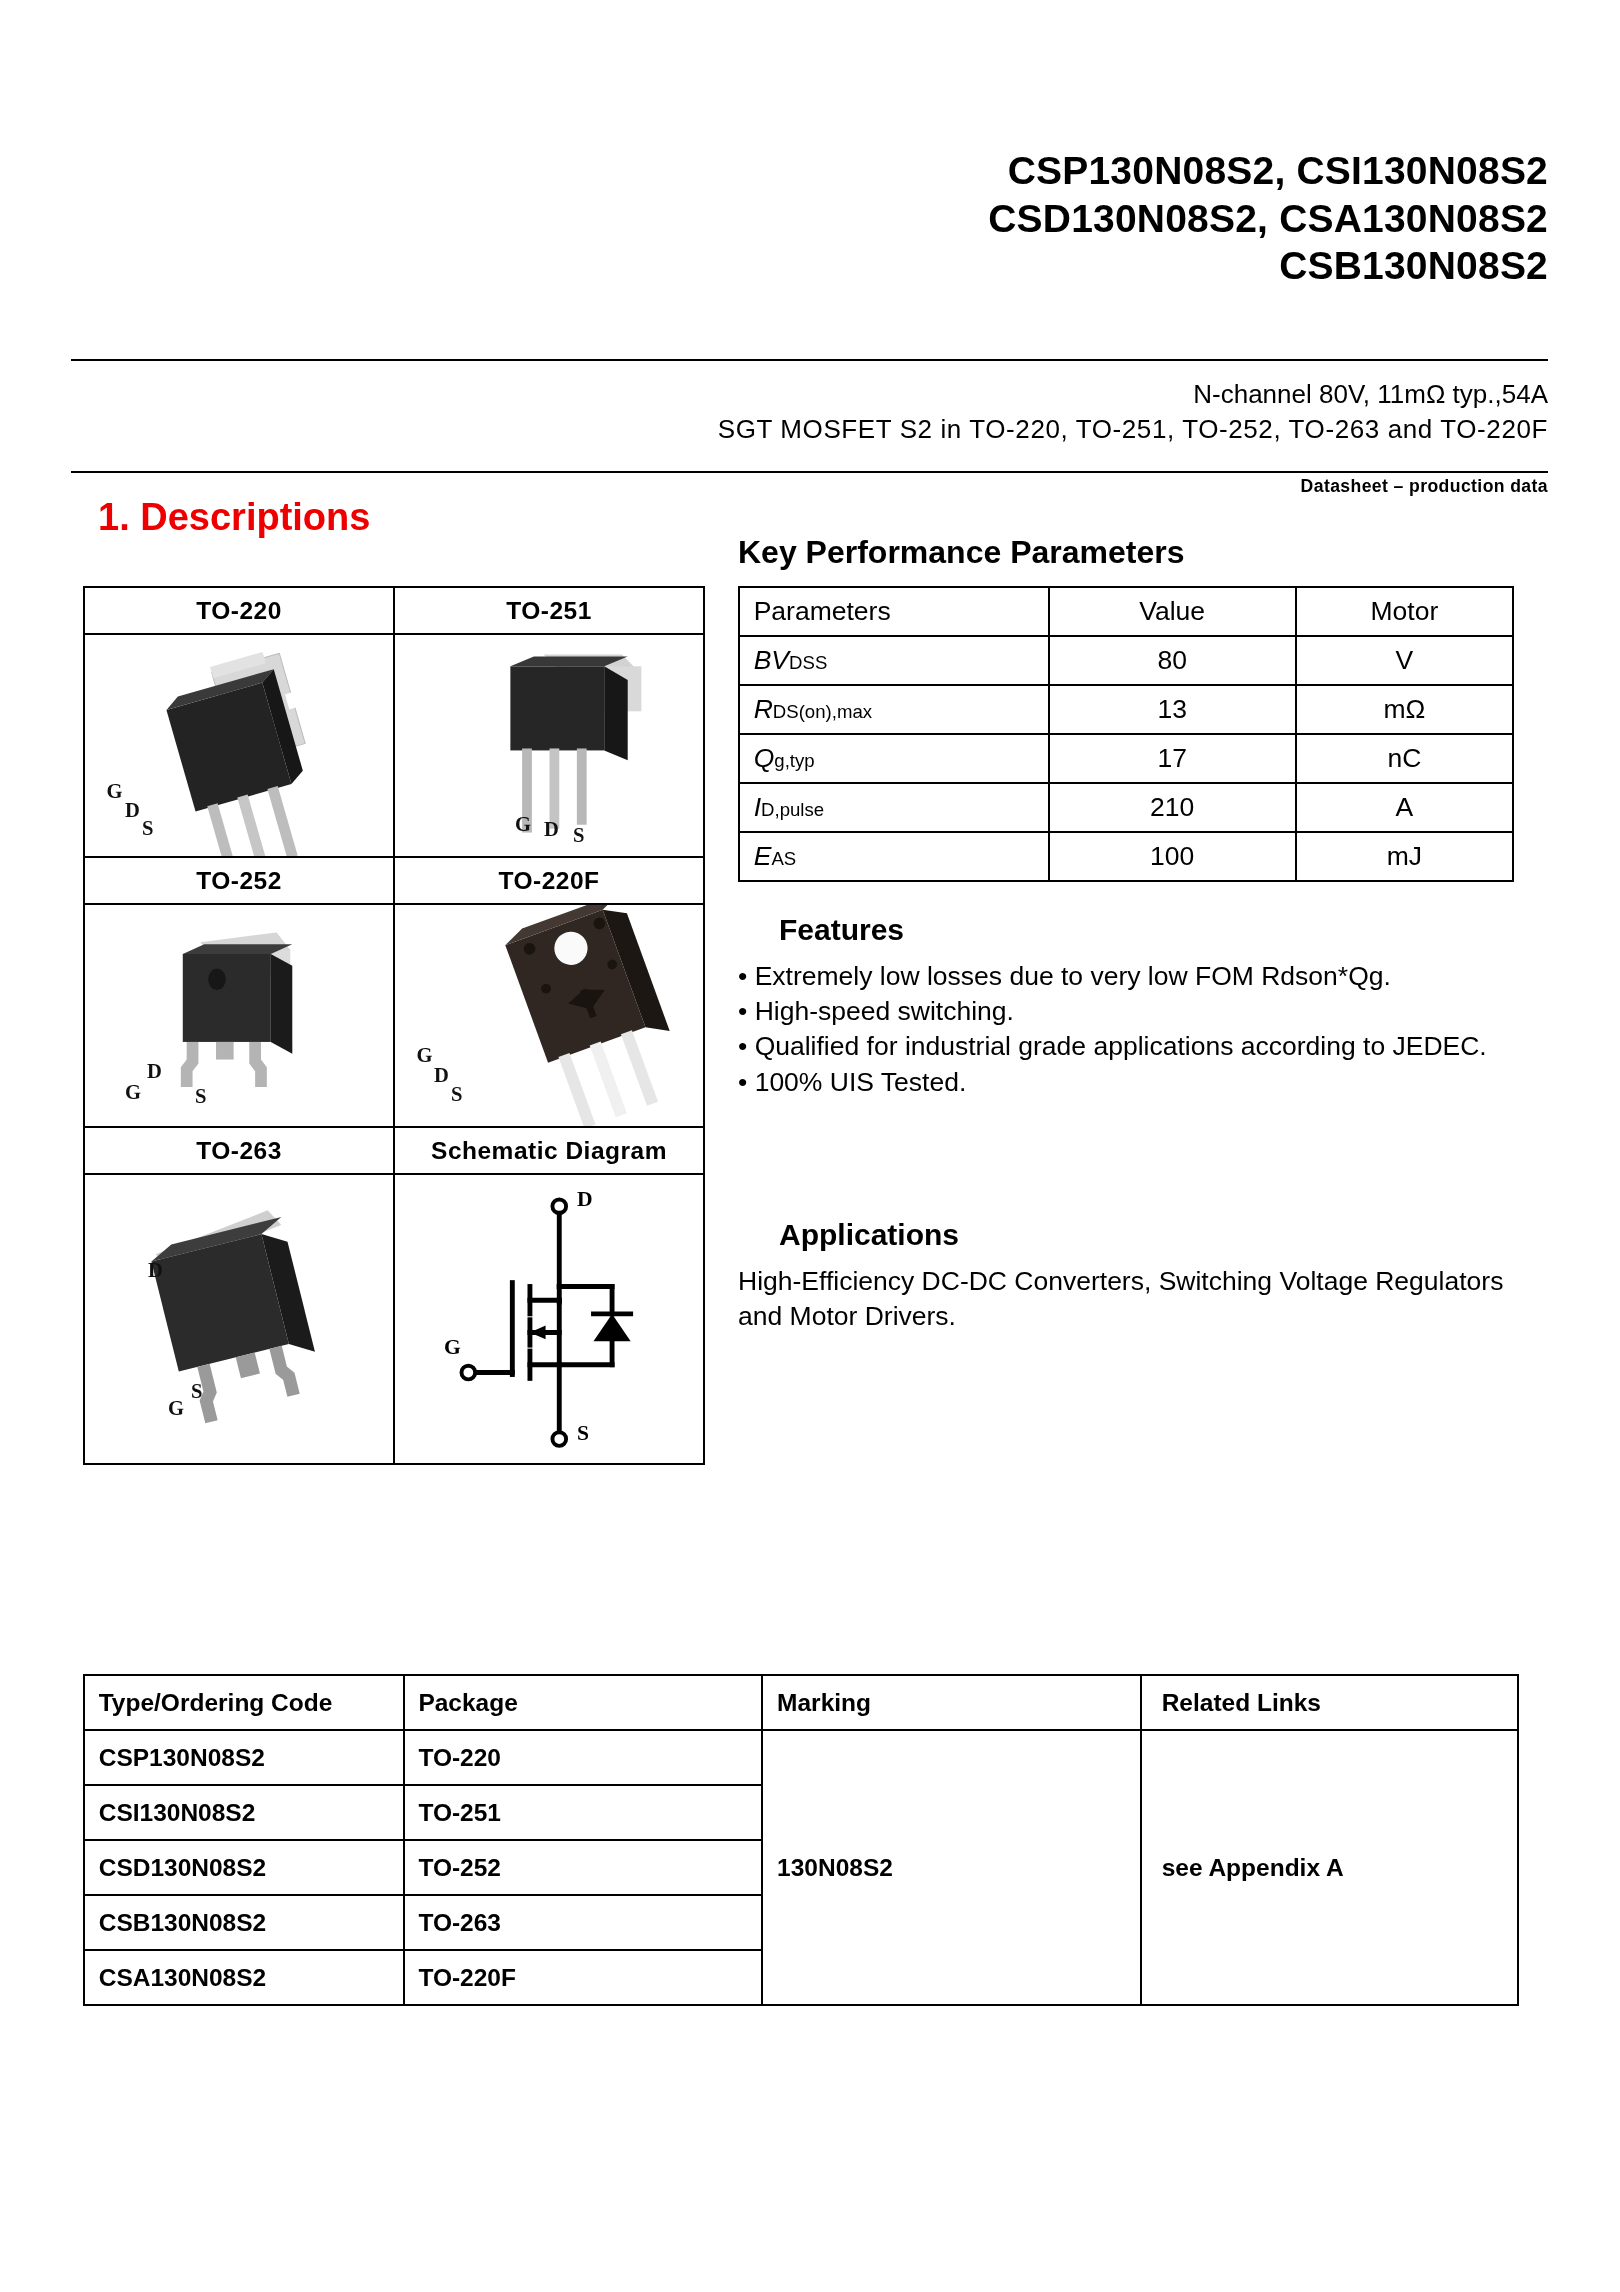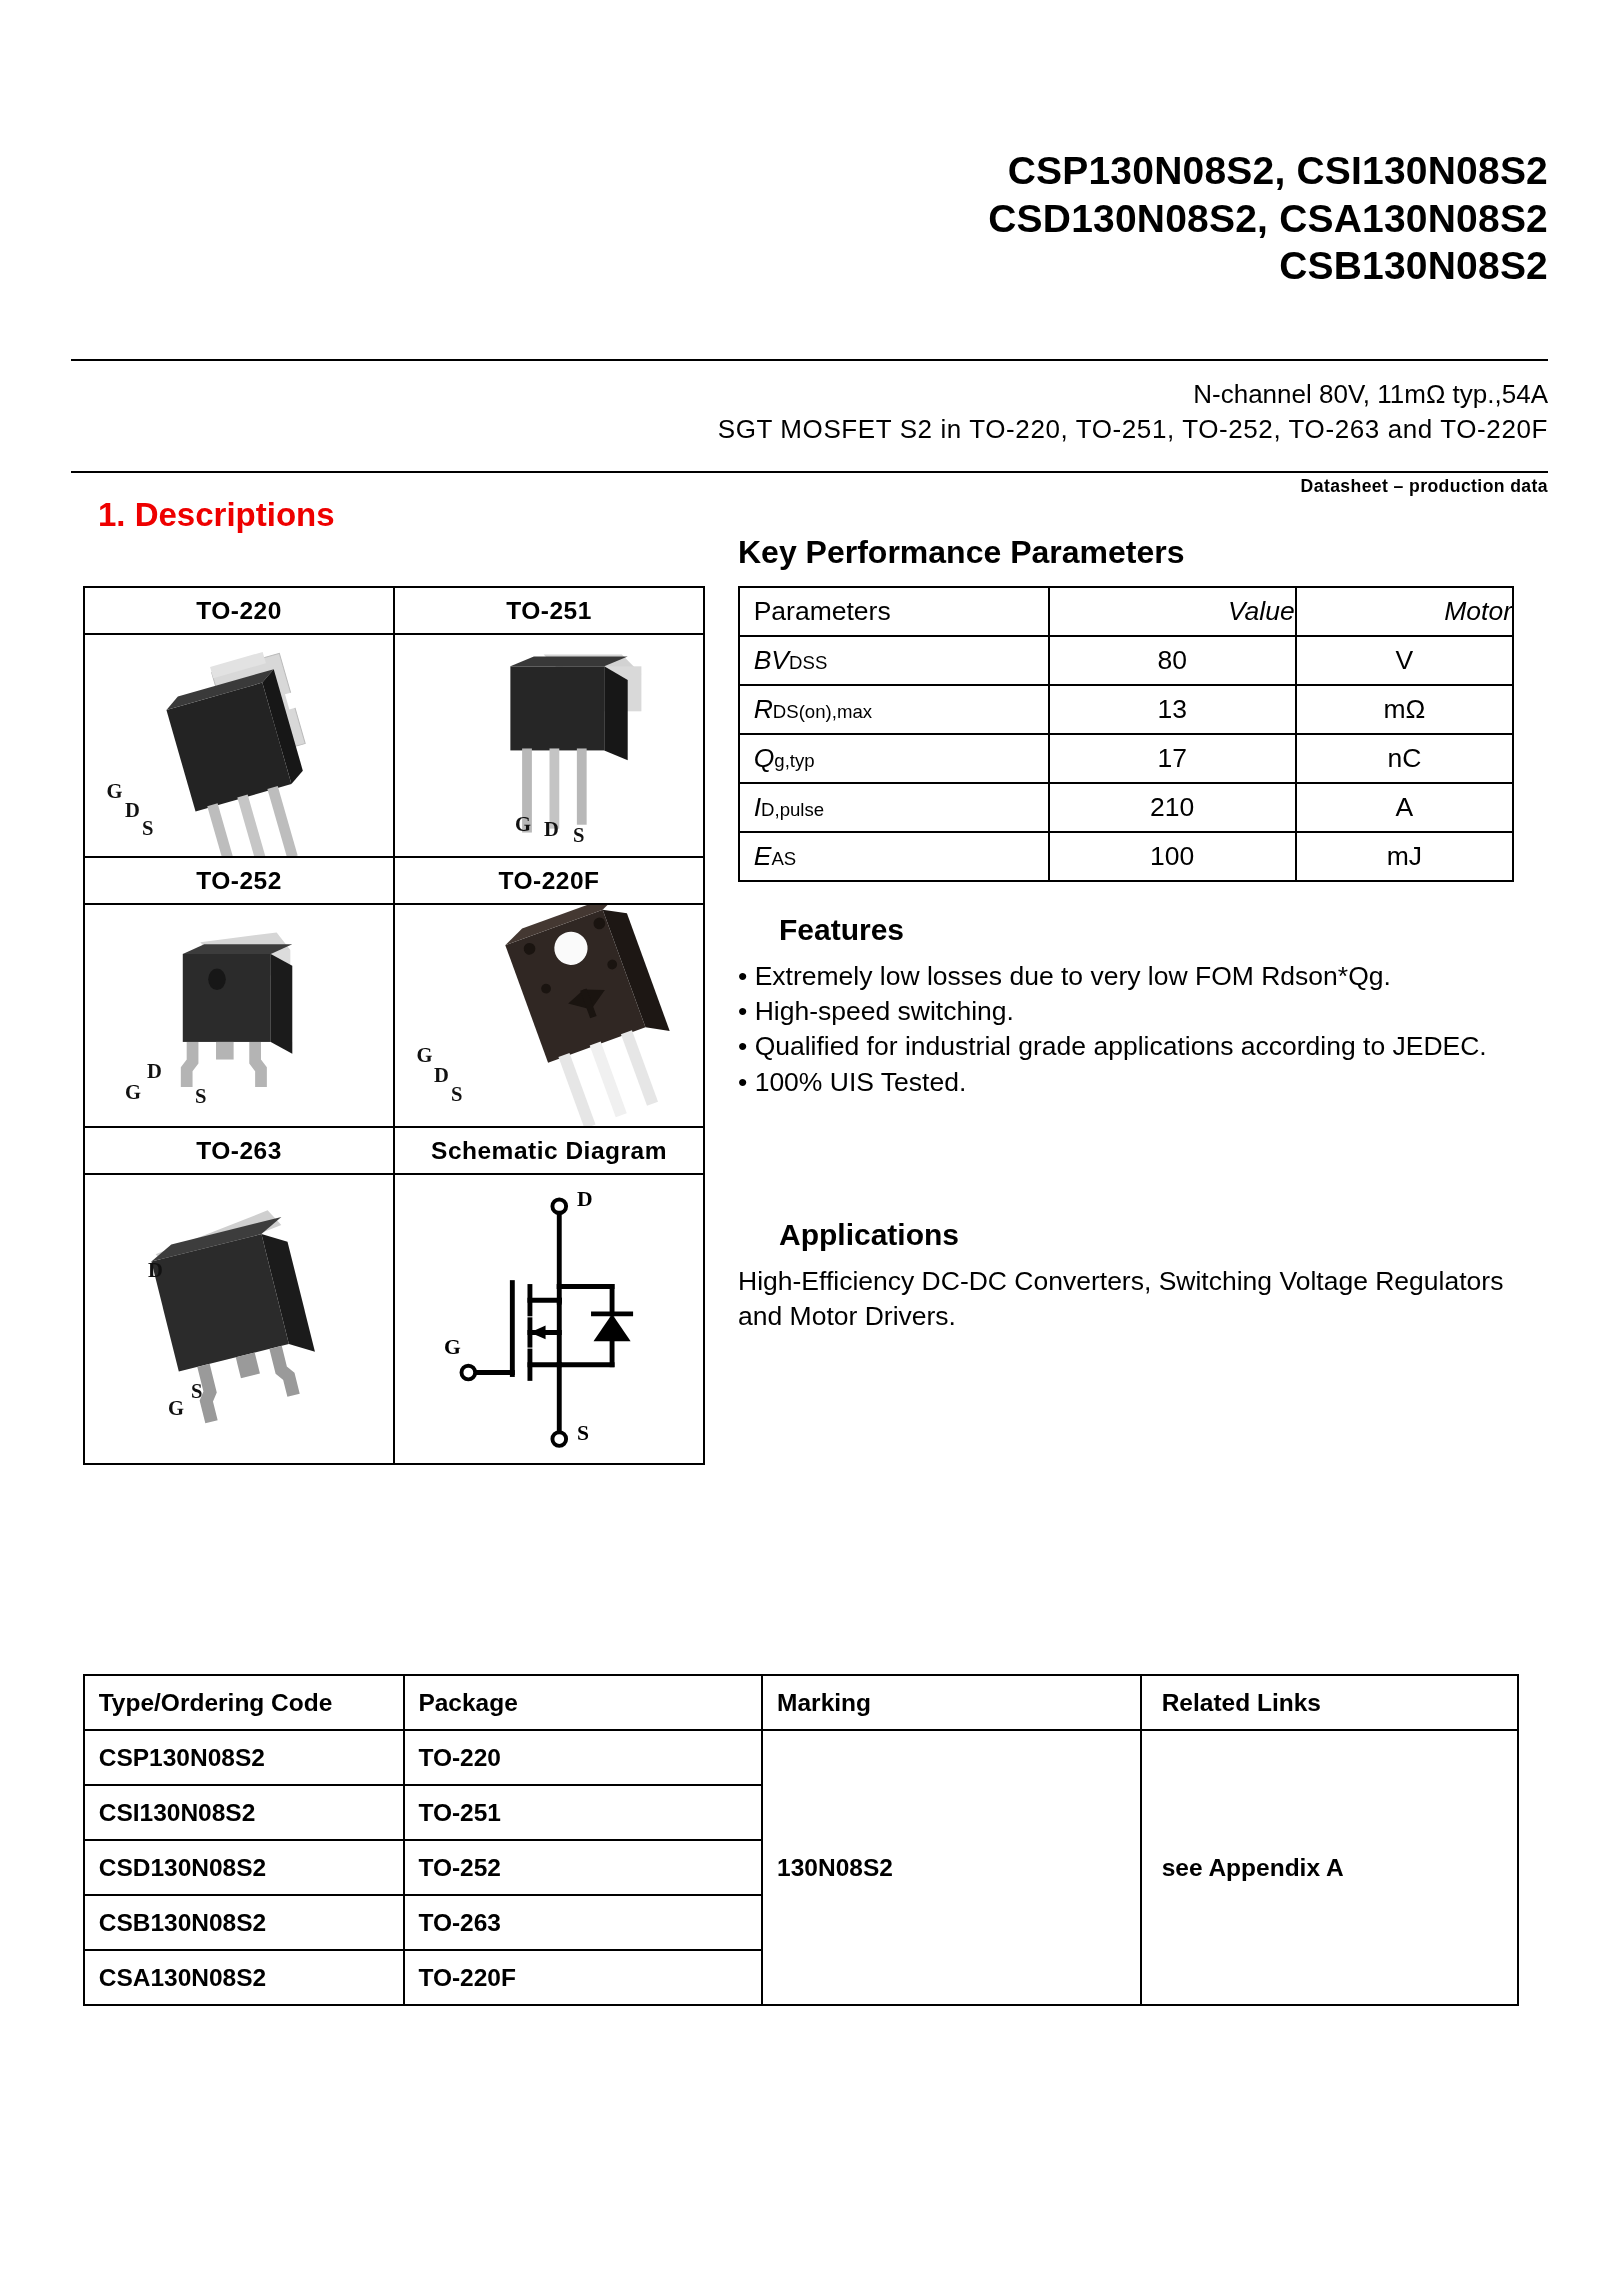--- a/index.html
+++ b/index.html
@@ -68,21 +68,21 @@
     font-size: 17.6px;
     font-weight: bold;
     letter-spacing: 0.4px;
   }
 
   
   .section-heading {
     position: absolute;
     left: 98px;
     top: 496px;
-    font-size: 33px;
+    font-size: 38px;
     font-weight: bold;
     color: #ee0000;
   }
 
   
   .pkg-grid {
     position: absolute;
     left: 83px;
     top: 586px;
     width: 622px;
@@ -139,21 +139,21 @@
   .kpp-table th, .kpp-table td {
     border: 2px solid #000;
     height: 47px;
     padding: 0 0 0 0;
     font-weight: normal;
   }
   .kpp-table .c-param { width: 294px; text-align: left; padding-left: 13.7px; }
   .kpp-table .c-val   { width: 245px; text-align: center; }
   .kpp-table .c-unit  { text-align: center; }
   .kpp-table thead td { text-align: left; }
-  .kpp-table thead .c-val, .kpp-table thead .c-unit { text-align: right; font-style: italic; }
+  .kpp-table thead .c-val, .kpp-table thead .c-unit { text-align: center; }
   .sym { font-style: italic; }
   .sub { font-size: 18.6px; font-style: normal; vertical-align: baseline; }
 
   
   .blk-title {
     position: absolute;
     left: 779px;
     font-size: 30px;
     font-weight: bold;
   }

